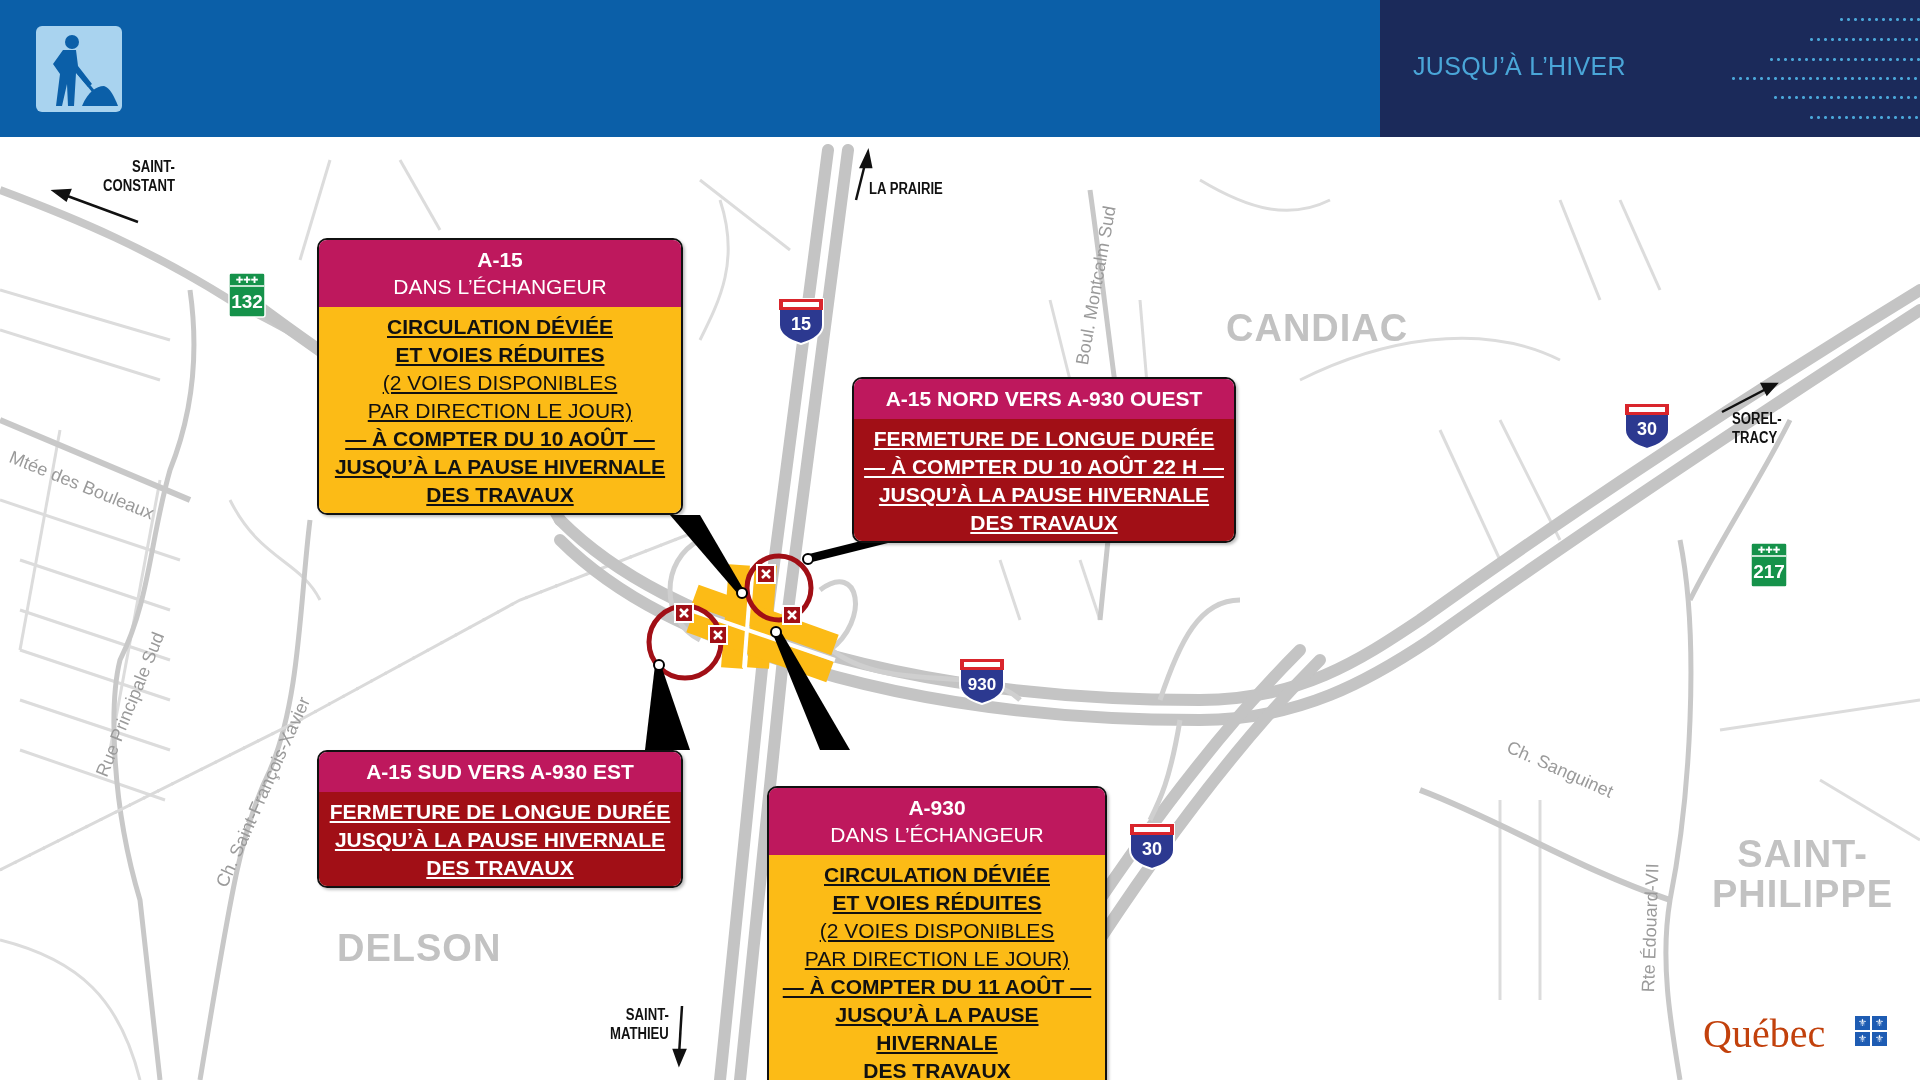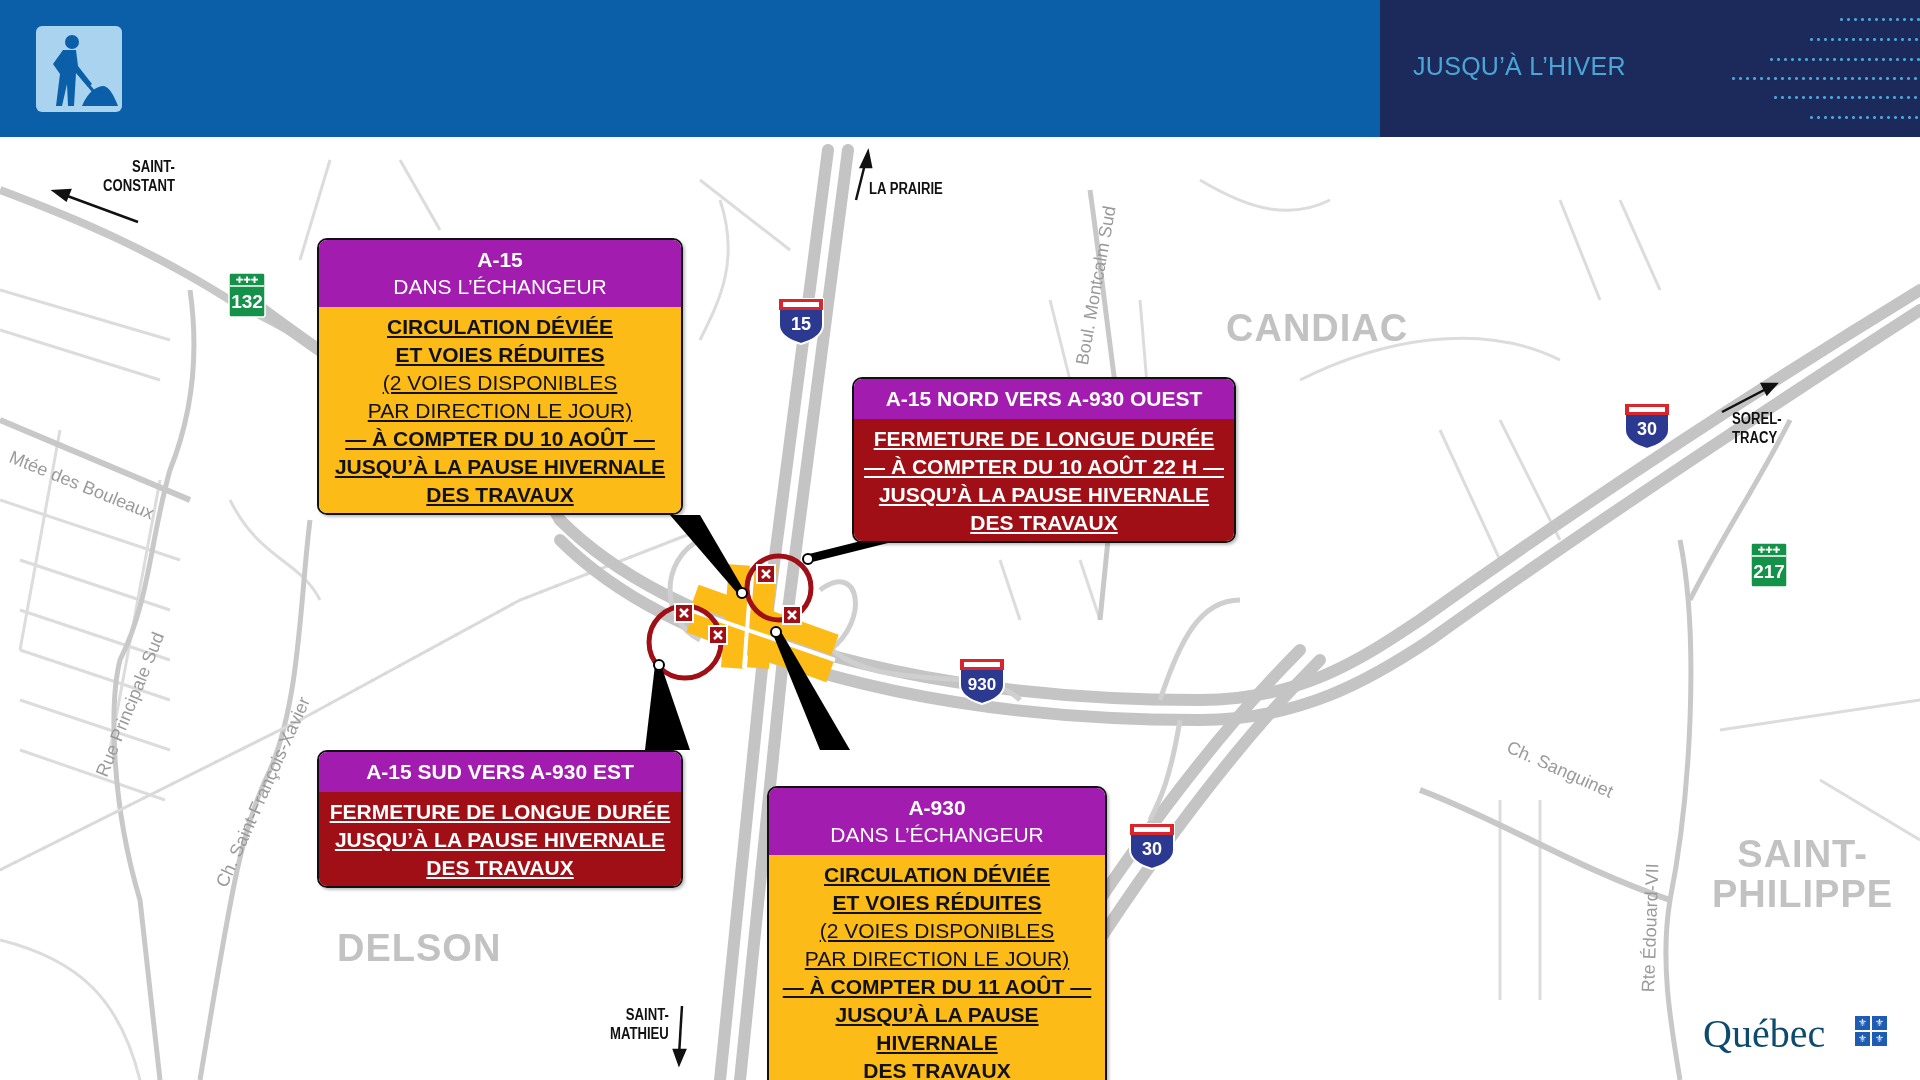--- a/index.html
+++ b/index.html
@@ -6,32 +6,32 @@
   body { width:1920px; height:1080px; position:relative; overflow:hidden; background:#ffffff; font-family:"Liberation Sans", sans-serif; }
   .header { position:absolute; left:0; top:0; width:1920px; height:137px; background:#0b5fa8; }
   .header-right { position:absolute; left:1380px; top:0; width:540px; height:137px; background:#1b2a5a; }
   .header-icon { position:absolute; left:36px; top:26px; width:86px; height:86px; background:#a9d3ef; border-radius:6px; }
   .title { position:absolute; left:140px; top:24px; color:#ffffff; font-weight:bold; font-size:38px; white-space:nowrap; letter-spacing:0.2px; }
   .subtitle { position:absolute; left:140px; top:72px; color:#a9d3ef; font-size:27px; white-space:nowrap; }
   .period { position:absolute; left:1413px; top:52px; color:#4aa6d8; font-size:25px; white-space:nowrap; letter-spacing:0.3px; }
   .dots { position:absolute; right:0; height:3px; background-image:radial-gradient(circle, #4aa6d8 1.3px, transparent 1.6px); background-size:7px 3px; }
   .map { position:absolute; left:0; top:137px; width:1920px; height:943px; }
   .callout { position:absolute; border:2px solid #111; border-radius:10px; overflow:hidden; text-align:center; box-shadow:2px 2px 3px rgba(0,0,0,0.25); }
-  .callout .head { background:#a21caf; color:#ffffff; padding:6px 12px 7px; }
+  .callout .head { background:#be185d; color:#ffffff; padding:6px 12px 7px; }
   .callout .head .h1 { font-weight:bold; font-size:21px; line-height:27px; }
   .callout .head .h2 { font-size:21px; line-height:27px; }
   .callout .body { padding:6px 4px 4px; font-size:21px; line-height:28px;text-decoration:underline; }
   .yellow .body { background:#fcbb16; color:#111; }
   .red .body { background:#a10f16; color:#ffffff; font-weight:bold; }
   .b { font-weight:bold; }
   .place { position:absolute; color:#c2c2c2; font-weight:bold; font-size:38px; letter-spacing:1px; }
   .dir { position:absolute; color:#111; font-weight:bold; font-size:16px; line-height:19px; transform:scaleX(0.82); transform-origin:left top; }
   .street { position:absolute; color:#9a9a9a; font-size:18px; white-space:nowrap; transform-origin:left top; }
   .shield { position:absolute; }
-  .logo { position:absolute; left:1703px; top:1010px; font-family:"Liberation Serif", serif; font-size:40px; color:#0c4a6e; }
+  .logo { position:absolute; left:1703px; top:1010px; font-family:"Liberation Serif", serif; font-size:40px; color:#c2410c; }
   .fleur-grid { position:absolute; left:1855px; top:1016px; width:32px; height:30px; display:grid; grid-template-columns:15px 15px; grid-gap:2px; }
   .fleur-grid span { background:#1e5cb3; color:#fff; font-size:10px; line-height:14px; text-align:center; }
 </style>
 </head>
 <body>
 
 <div class="header">
   <div class="header-icon">
     <svg width="86" height="86" viewBox="0 0 86 86">
       <circle cx="36" cy="16" r="7" fill="#0b5fa8"></circle>

